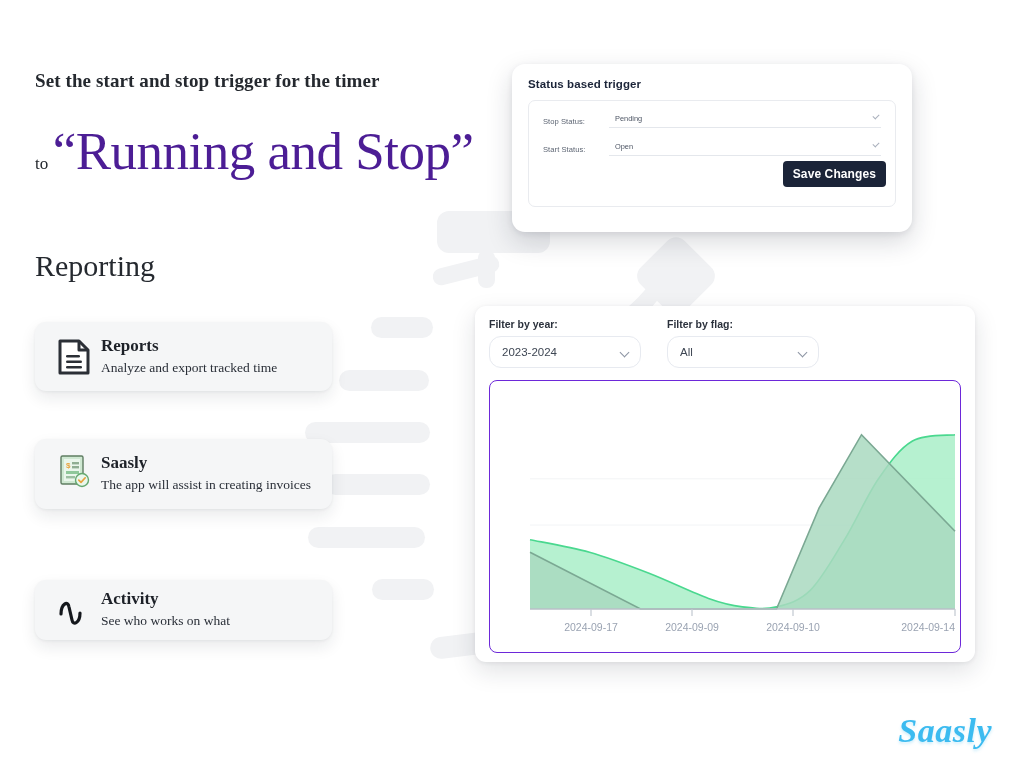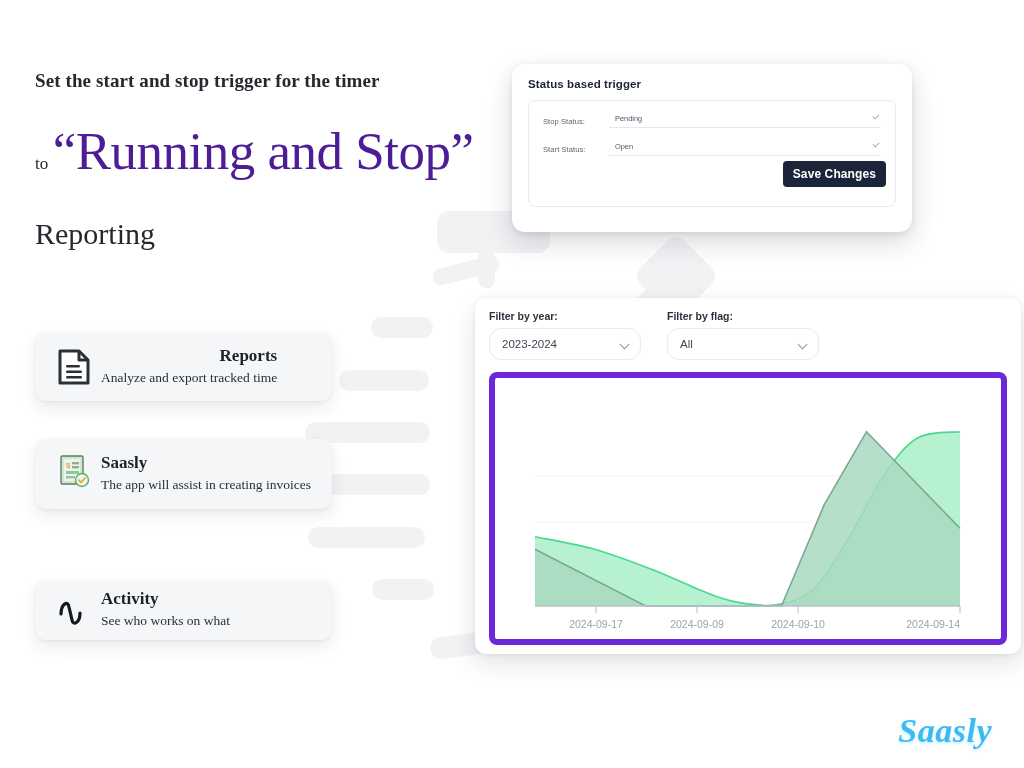--- a/index.html
+++ b/index.html
@@ -39,21 +39,21 @@
   .headline-line2 { margin-top: 29px; white-space: nowrap; }
   .headline-to {
     font-family: "Liberation Serif", serif;
     font-size: 17px; font-weight: 400; color: #25292f; vertical-align: baseline;
   }
   .headline-quote {
     font-family: Liberation Serif, serif;
     font-size: 53px; font-weight: 400; color: #4c1d95; letter-spacing: -.5px;
   }
   .section-title {
-    position: absolute; left: 35px; top: 217px; z-index: 3;
+    position: absolute; left: 35px; top: 249px; z-index: 3;
     font-family: "Liberation Serif", serif;
     font-size: 30px; font-weight: 400; color: #25292f;
   }
 
   
   .trigger-card {
     position: absolute; left: 512px; top: 64px; width: 400px; height: 168px;
     background: #ffffff; border-radius: 13px; z-index: 5;
     box-shadow: 0 10px 26px rgba(22,28,45,.17), 0 2px 6px rgba(22,28,45,.08);
     padding: 14px 16px 0 16px;
@@ -83,58 +83,58 @@
     letter-spacing: .1px;
   }
 
   
   .feature-card {
     position: absolute; left: 35px; width: 297px;
     background: #f5f6f7; border-radius: 11px; z-index: 3;
     box-shadow: 0 7px 16px rgba(25,30,45,.09), 0 1px 3px rgba(25,30,45,.06);
     display: flex; align-items: flex-start; padding: 14px 16px;
   }
-  #card-reports  { top: 332px; height: 69px; align-items: center; text-align: right; }
+  #card-reports  { top: 322px; height: 69px; align-items: center; }
   #card-invoice  { top: 439px; height: 70px; }
   #card-activity { top: 580px; height: 60px; align-items: center; }
 
   .feature-icon { width: 46px; flex: 0 0 46px; display: flex; align-items: center;
                   justify-content: center; }
   .feature-text { padding-left: 4px; }
   .feature-title {
     font-family: "Liberation Serif", serif;
     font-size: 17px; font-weight: 700; color: #1d2128; line-height: 1.15;
   }
   .feature-desc {
     font-family: "Liberation Serif", serif;
     font-size: 13.5px; color: #2a2f38; line-height: 1.45; margin-top: 2px;
   }
 
   
   .report-panel {
-    position: absolute; left: 475px; top: 298px; width: 546px; height: 356px;
+    position: absolute; left: 475px; top: 306px; width: 500px; height: 356px;
     background: #ffffff; border-radius: 11px; z-index: 4;
     box-shadow: 0 9px 24px rgba(22,28,45,.13), 0 1px 4px rgba(22,28,45,.07);
     padding: 12px 14px;
   }
   .filters { display: flex; gap: 26px; }
   .filter-group { width: 152px; }
   .filter-label { font-size: 10.5px; font-weight: 700; color: #2b313c; margin-bottom: 6px; }
   .filter-select {
     position: relative; height: 32px; border: 1px solid #e7eaf0; border-radius: 12px;
     background: #fff; display: flex; align-items: center; padding: 0 26px 0 12px;
     font-size: 11.5px; color: #3e4653; cursor: pointer;
   }
   .filter-select .chev2 {
     position: absolute; right: 12px; top: 12px; width: 7px; height: 7px;
     border-left: 1.4px solid #8c94a3; border-bottom: 1.4px solid #8c94a3;
     transform: rotate(-45deg);
   }
   .chart-box {
-    margin-top: 12px; height: 273px; border: 6px solid #6d28d9; border-radius: 8px;
+    margin-top: 12px; height: 273px; border: 1px solid #6d28d9; border-radius: 8px;
     position: relative; overflow: hidden;
   }
   .chart-svg { position: absolute; left: 0; top: 0; }
 
   .logo {
     position: absolute; right: 32px; bottom: 18px; z-index: 6;
     font-family: "Liberation Serif", serif;
     font-size: 34px; font-style: italic; font-weight: 700;
     color: #3cbbf0; letter-spacing: .5px;
     text-shadow: 0 2px 3px rgba(60,187,240,.25);

